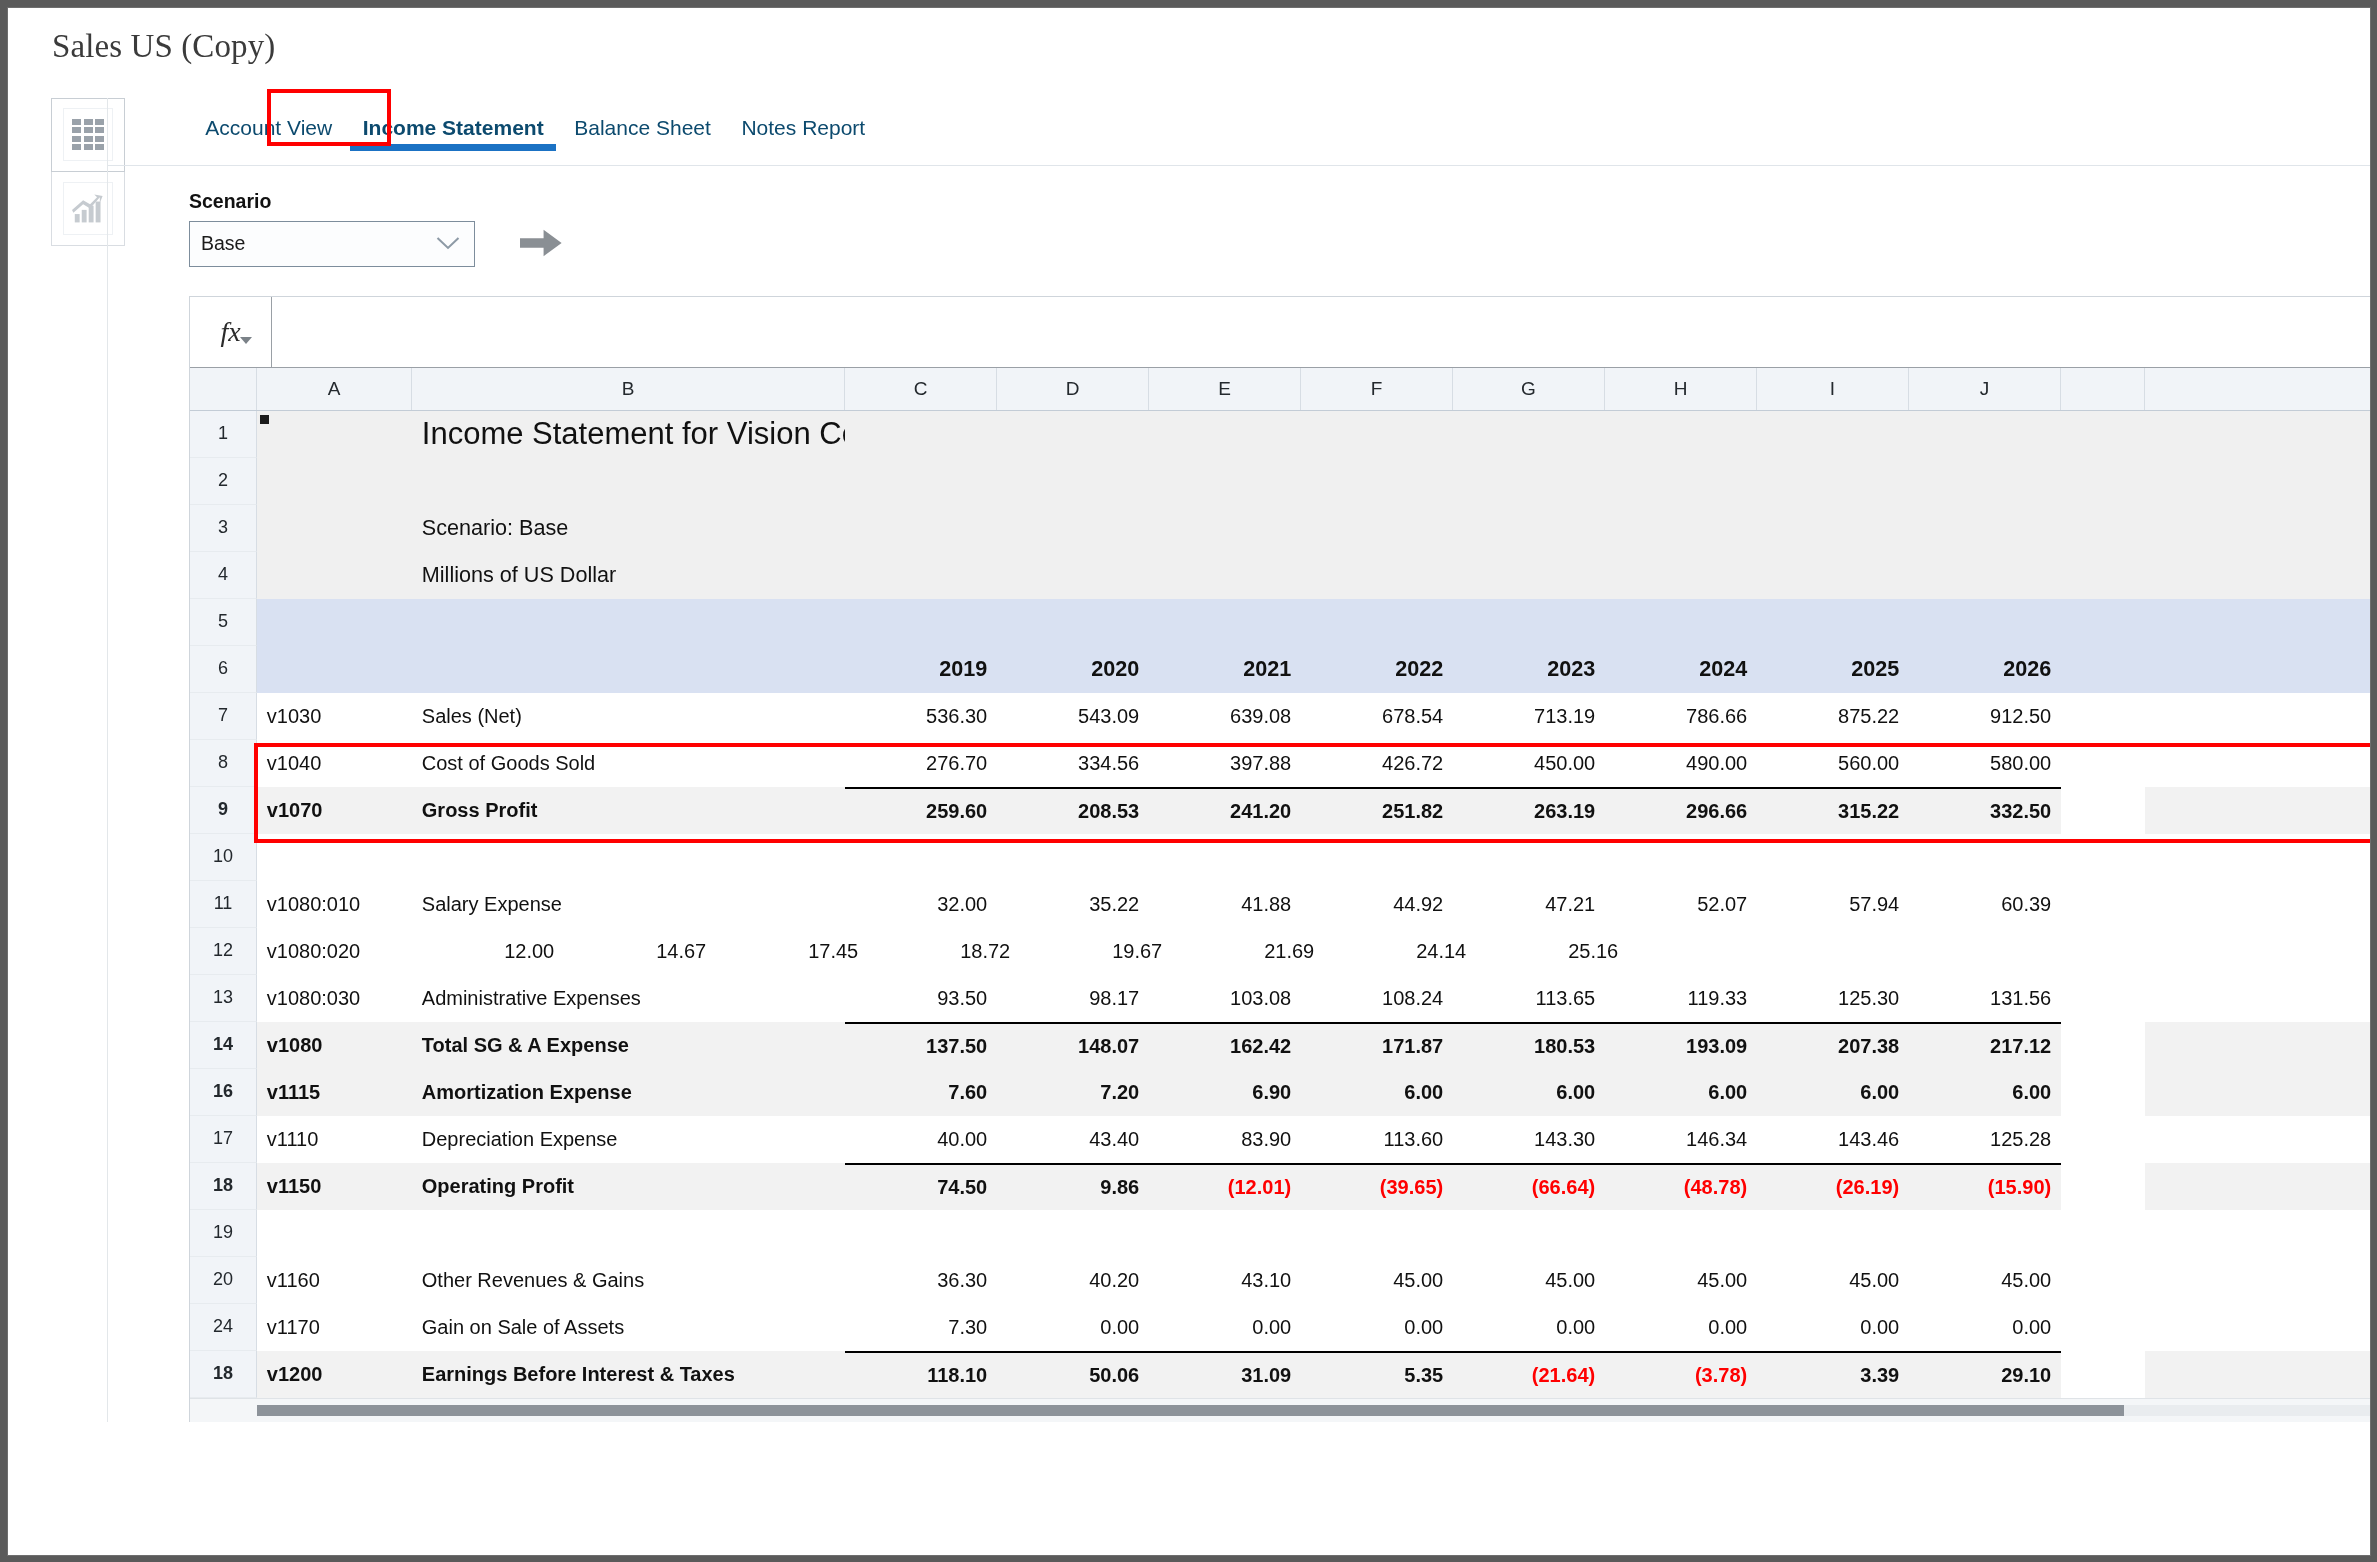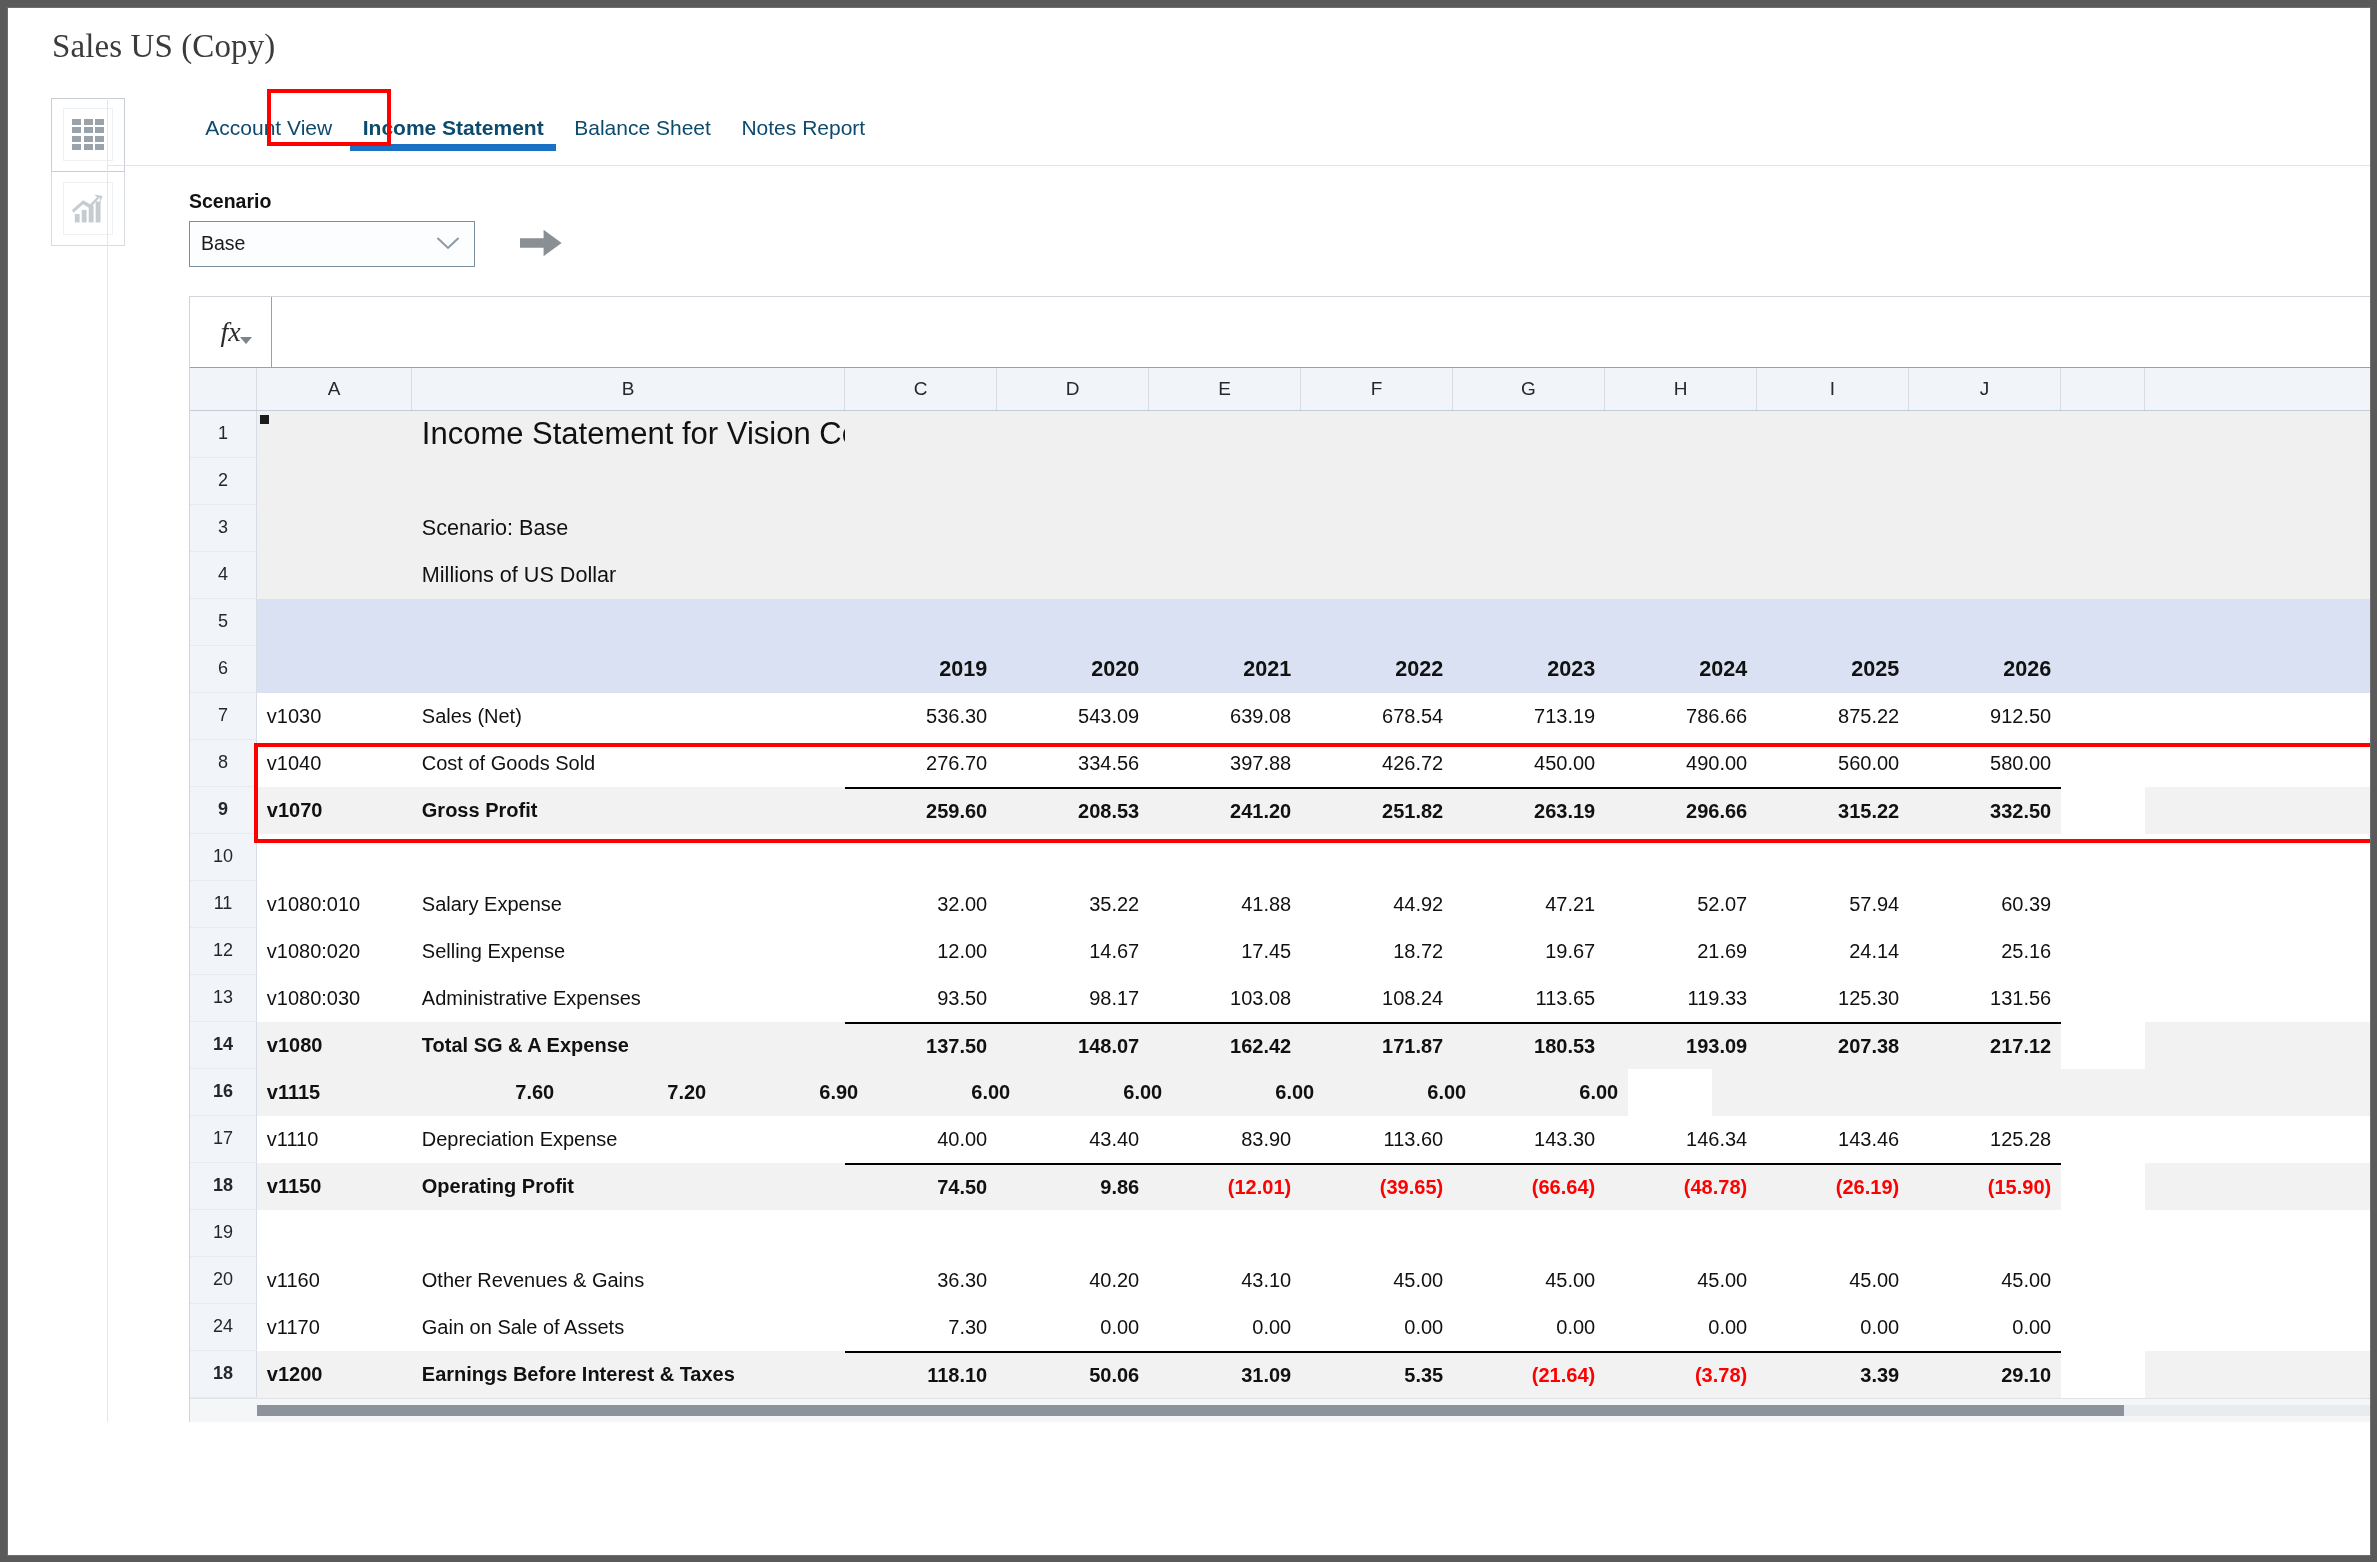--- a/index.html
+++ b/index.html
@@ -491,21 +491,20 @@
                 <div class="cell num w-c">52.07</div>
                 <div class="cell num w-c">57.94</div>
                 <div class="cell num w-c">60.39</div>
                 <div class="cell w-tail" style="background: rgb(255, 255, 255);"></div>
               </div>
             </div>
             <div class="grid-row">
               <div class="rowhdr">12</div>
               <div class="cells" style="background: rgb(255, 255, 255);">
                 <div class="cell txt w-a">v1080:020</div>
-                <div class="cell txt w-b">Selling Expense</div>
                 <div class="cell num w-c">12.00</div>
                 <div class="cell num w-c">14.67</div>
                 <div class="cell num w-c">17.45</div>
                 <div class="cell num w-c">18.72</div>
                 <div class="cell num w-c">19.67</div>
                 <div class="cell num w-c">21.69</div>
                 <div class="cell num w-c">24.14</div>
                 <div class="cell num w-c">25.16</div>
                 <div class="cell w-tail" style="background: rgb(255, 255, 255);"></div>
               </div>
@@ -539,20 +538,21 @@
                 <div class="cell num w-c" style="border-top: 2.8px double rgb(0, 0, 0);">193.09</div>
                 <div class="cell num w-c" style="border-top: 2.8px double rgb(0, 0, 0);">207.38</div>
                 <div class="cell num w-c" style="border-top: 2.8px double rgb(0, 0, 0);">217.12</div>
                 <div class="cell w-tail" style="background: rgb(255, 255, 255);"></div>
               </div>
             </div>
             <div class="grid-row">
               <div class="rowhdr bold">16</div>
               <div class="cells" style="background: rgb(242, 242, 242); font-weight: bold;">
                 <div class="cell txt w-a">v1115</div>
+                <div class="cell txt w-b">Amortization Expense</div>
                 <div class="cell num w-c">7.60</div>
                 <div class="cell num w-c">7.20</div>
                 <div class="cell num w-c">6.90</div>
                 <div class="cell num w-c">6.00</div>
                 <div class="cell num w-c">6.00</div>
                 <div class="cell num w-c">6.00</div>
                 <div class="cell num w-c">6.00</div>
                 <div class="cell num w-c">6.00</div>
                 <div class="cell w-tail" style="background: rgb(255, 255, 255);"></div>
               </div>

